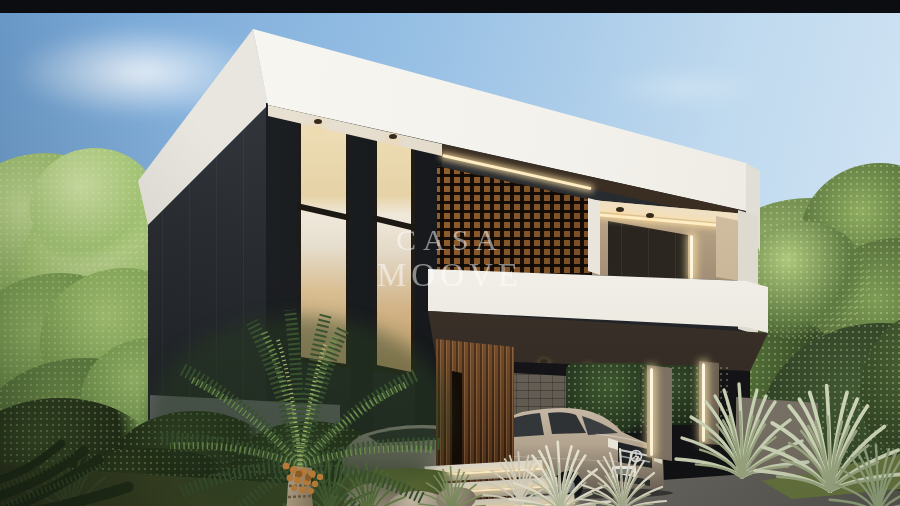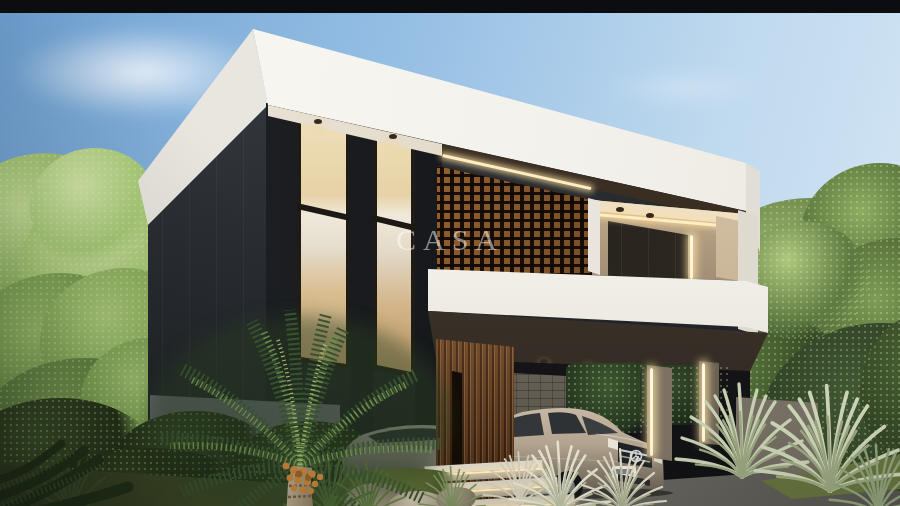--- a/index.html
+++ b/index.html
@@ -344,14 +344,15 @@
       <path d="M-5,84 Q50,64 104,40"></path>
         <path d="M-5,64 Q36,52 74,26"></path>
     </g>
   </svg>
 
   <div class="fx" style="background:linear-gradient(55deg, rgba(8,12,8,.38) 0%, rgba(8,12,8,.12) 18%, rgba(0,0,0,0) 38%),
                          radial-gradient(120% 90% at 55% 30%, rgba(0,0,0,0) 62%, rgba(18,22,18,.18) 100%);pointer-events:none;"></div>
 
   <div class="watermark">
     <span class="wm1">CASA</span>
+    <span class="wm2">MOOVE</span>
   </div>
 </div>
 
 </body></html>

